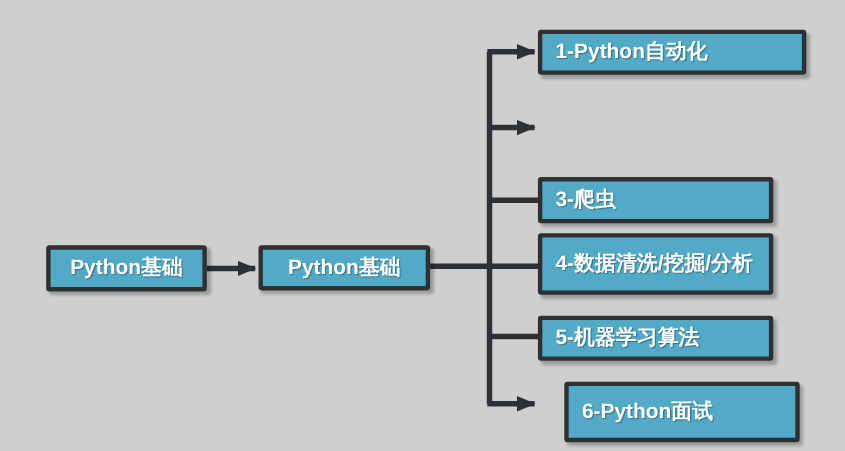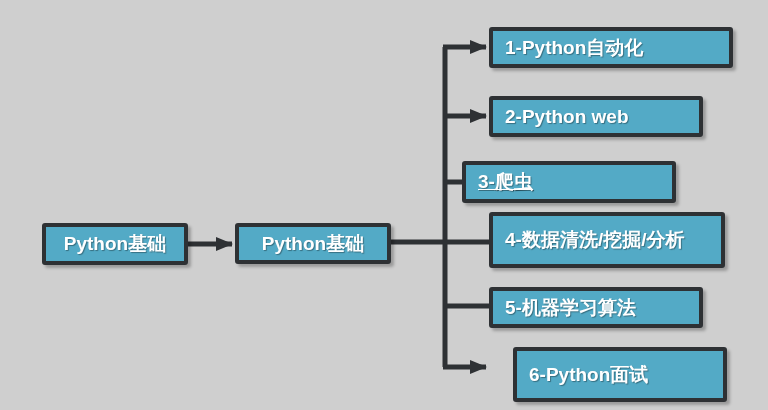--- a/index.html
+++ b/index.html
@@ -33,22 +33,22 @@
     box-shadow: 3px 3px 3px rgba(0,0,0,0.25);
   }
   .node.centered { justify-content: center; text-align: center; }
   .node.leftpad { padding-left: 12px; padding-right: 8px; text-align: left; }
 
   
   .node-root { left: 42px;  top: 223px; width: 146px; height: 42px; }
   .node-mid  { left: 235px; top: 223px; width: 156px; height: 41px; }
   .node-b1   { left: 489px; top: 27px;  width: 244px; height: 41px; }
   .node-b2   { left: 489px; top: 96px;  width: 214px; height: 41px; }
-  .node-b3   { left: 462px; top: 161px; width: 214px; height: 42px; text-decoration: underline; }
-  .node-b4   { left: 489px; top: 212px; width: 236px; height: 56px; }
+  .node-b3   { left: 489px; top: 161px; width: 214px; height: 42px; }
+  .node-b4   { left: 489px; top: 212px; width: 214px; height: 56px; }
   .node-b5   { left: 489px; top: 287px; width: 214px; height: 41px; }
   .node-b6   { left: 489px; top: 347px; width: 214px; height: 55px; margin-left: 24px; }
 </style>
 </head>
 <body>
 
 <div class="canvas">
 
   <svg class="connectors" width="768" height="410" viewBox="0 0 768 410" xmlns="http://www.w3.org/2000/svg">
     <defs>
@@ -81,23 +81,20 @@
   </div>
 
   <div class="node centered node-mid">
     <span>Python基础</span>
   </div>
 
   <div class="node leftpad node-b1">
     <span>1-Python自动化</span>
   </div>
 
-  <div class="node leftpad node-b2">
-    <span>2-Python web</span>
-  </div>
 
   <div class="node leftpad node-b3">
     <span>3-爬虫</span>
   </div>
 
   <div class="node leftpad node-b4">
     <span>4-数据清洗/挖掘/分析</span>
   </div>
 
   <div class="node leftpad node-b5">

